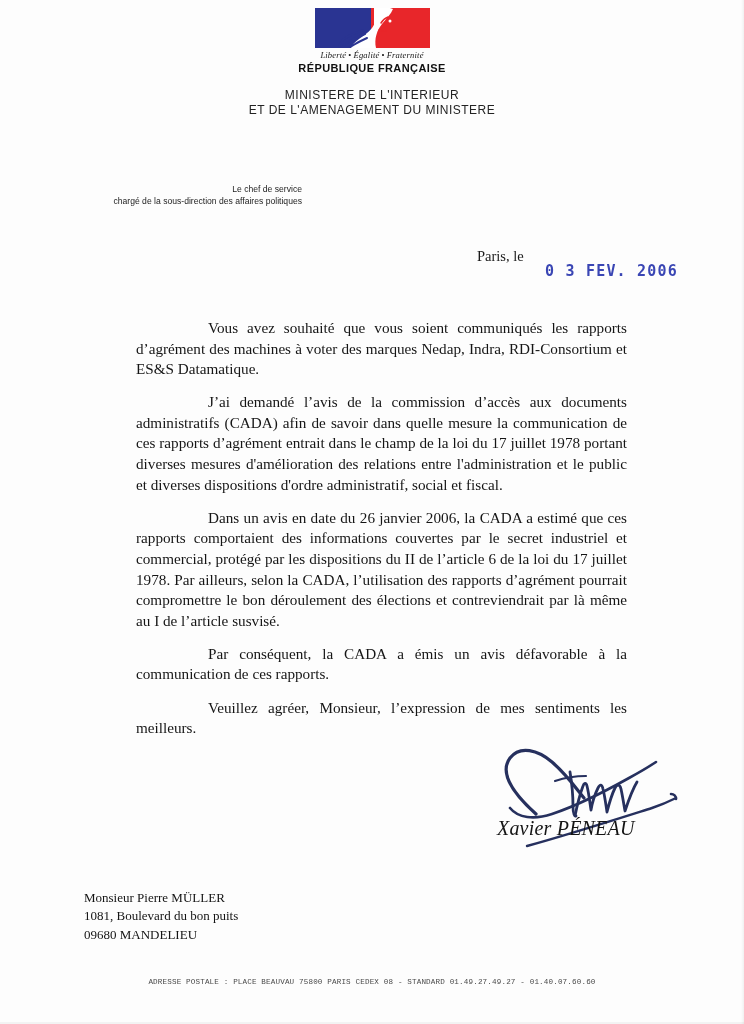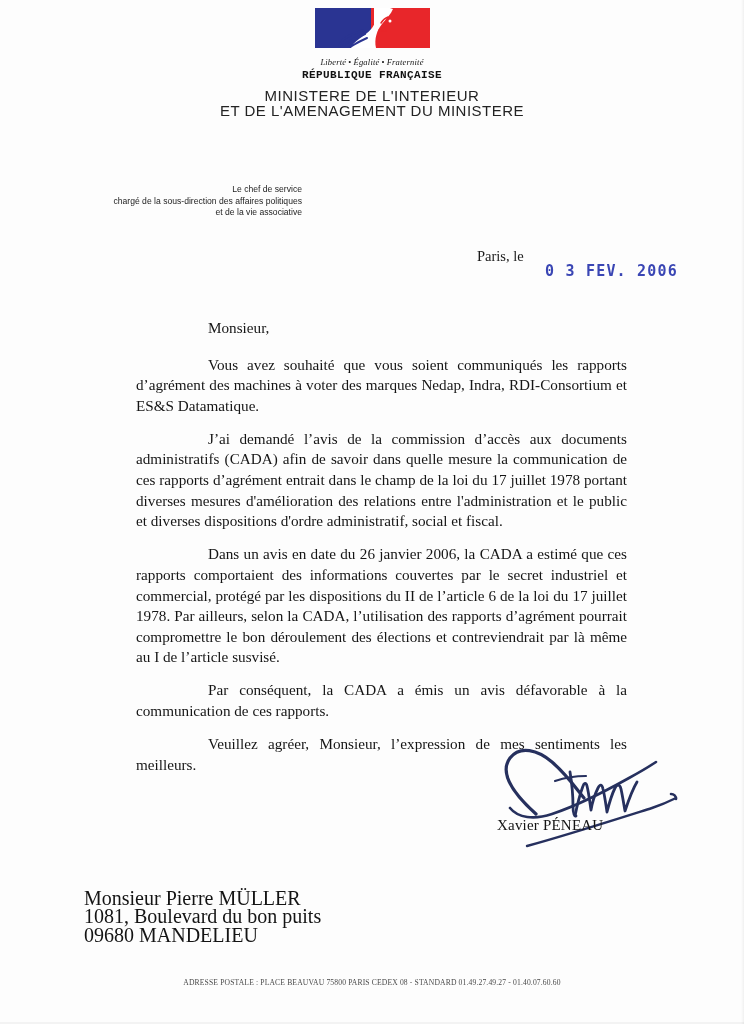--- a/index.html
+++ b/index.html
@@ -34,41 +34,41 @@
     width: 115px;
     height: 40px;
     display: block;
   }
   .motto {
     font-family: "Liberation Serif", "DejaVu Serif", serif;
     font-style: italic;
     font-size: 8.5px;
     letter-spacing: 0.2px;
     color: #141414;
-    margin-top: 9px;
+    margin-top: 2px;
     white-space: nowrap;
   }
   .motto .sep { font-style: normal; padding: 0 2px; }
   .republic {
-    font-family: Liberation Mono, monospace;
+    font-family: Liberation Sans, sans-serif;
     font-weight: bold;
     font-size: 11px;
     letter-spacing: 0.4px;
     margin-top: 2px;
     color: #111;
   }
 
   
   .ministry {
     position: absolute;
     top: 88px;
     left: 0; right: 0;
     text-align: center;
     font-family: "Liberation Sans", "DejaVu Sans", sans-serif;
-    font-size: 15px;
+    font-size: 12px;
     letter-spacing: 0.5px;
     line-height: 15px;
     color: #232323;
   }
 
   
   .service-block {
     position: absolute;
     top: 184px;
     left: 22px;
@@ -131,43 +131,44 @@
     left: 424px;
     top: 736px;
     width: 300px;
     height: 160px;
   }
   .signature-svg { display: block; }
   .signature-name {
     position: absolute;
     left: 497px;
     top: 817px;
-    font-size: 15px;
+    font-size: 20px;
     color: #141414;
     letter-spacing: 0.2px;
+    font-style: italic;
   }
 
   
   .recipient {
     position: absolute;
     left: 84px;
     top: 889px;
-    font-size: 20px;
+    font-size: 13px;
     line-height: 18.4px;
     color: #141414;
   }
   .recipient div { white-space: nowrap; }
 
   
   .footer {
     position: absolute;
     left: 0; right: 0;
     top: 977px;
     text-align: center;
-    font-family: Liberation Serif, serif;
+    font-family: Liberation Mono, monospace;
     font-size: 7.6px;
     line-height: 11px;
     letter-spacing: 0.15px;
     color: #4a4a4a;
   }
 
   
   .scan-edge-right {
     position: absolute;
     top: 0; right: 0;
@@ -206,28 +207,26 @@
   </div>
 
   <div class="ministry">
     <div>MINISTERE DE L'INTERIEUR</div>
     <div>ET DE L'AMENAGEMENT DU MINISTERE</div>
   </div>
 
   <div class="service-block">
     <div>Le chef de service</div>
     <div>chargé de la sous-direction des affaires politiques</div>
-    <div>et de la vie associative</div>
   </div>
 
   <div class="date-line">Paris, le</div>
   <div class="date-stamp">0 3 FEV. 2006</div>
 
   <div class="body-text">
-    <p class="salutation">Monsieur,</p>
     <p>Vous avez souhaité que vous soient communiqués les rapports d’agrément des machines à voter des marques Nedap, Indra, RDI-Consortium et ES&amp;S Datamatique.</p>
     <p>J’ai demandé l’avis de la commission d’accès aux documents administratifs (CADA) afin de savoir dans quelle mesure la communication de ces rapports d’agrément entrait dans le champ de la loi du 17 juillet 1978 portant diverses mesures d'amélioration des relations entre l'administration et le public et diverses dispositions d'ordre administratif, social et fiscal.</p>
     <p>Dans un avis en date du 26 janvier 2006, la CADA a estimé que ces rapports comportaient des informations couvertes par le secret industriel et commercial, protégé par les dispositions du II de l’article 6 de la loi du 17 juillet 1978. Par ailleurs, selon la CADA, l’utilisation des rapports d’agrément pourrait compromettre le bon déroulement des élections et contreviendrait par là même au I de l’article susvisé.</p>
     <p>Par conséquent, la CADA a émis un avis défavorable à la communication de ces rapports.</p>
     <p class="noindent-last">Veuillez agréer, Monsieur, l’expression de mes sentiments les meilleurs.</p>
   </div>
 
   <div class="signature-wrap">
     <svg class="signature-svg" width="300" height="160" viewBox="0 0 300 160">
       <g fill="none" stroke="#26305e" stroke-linecap="round" stroke-linejoin="round">

